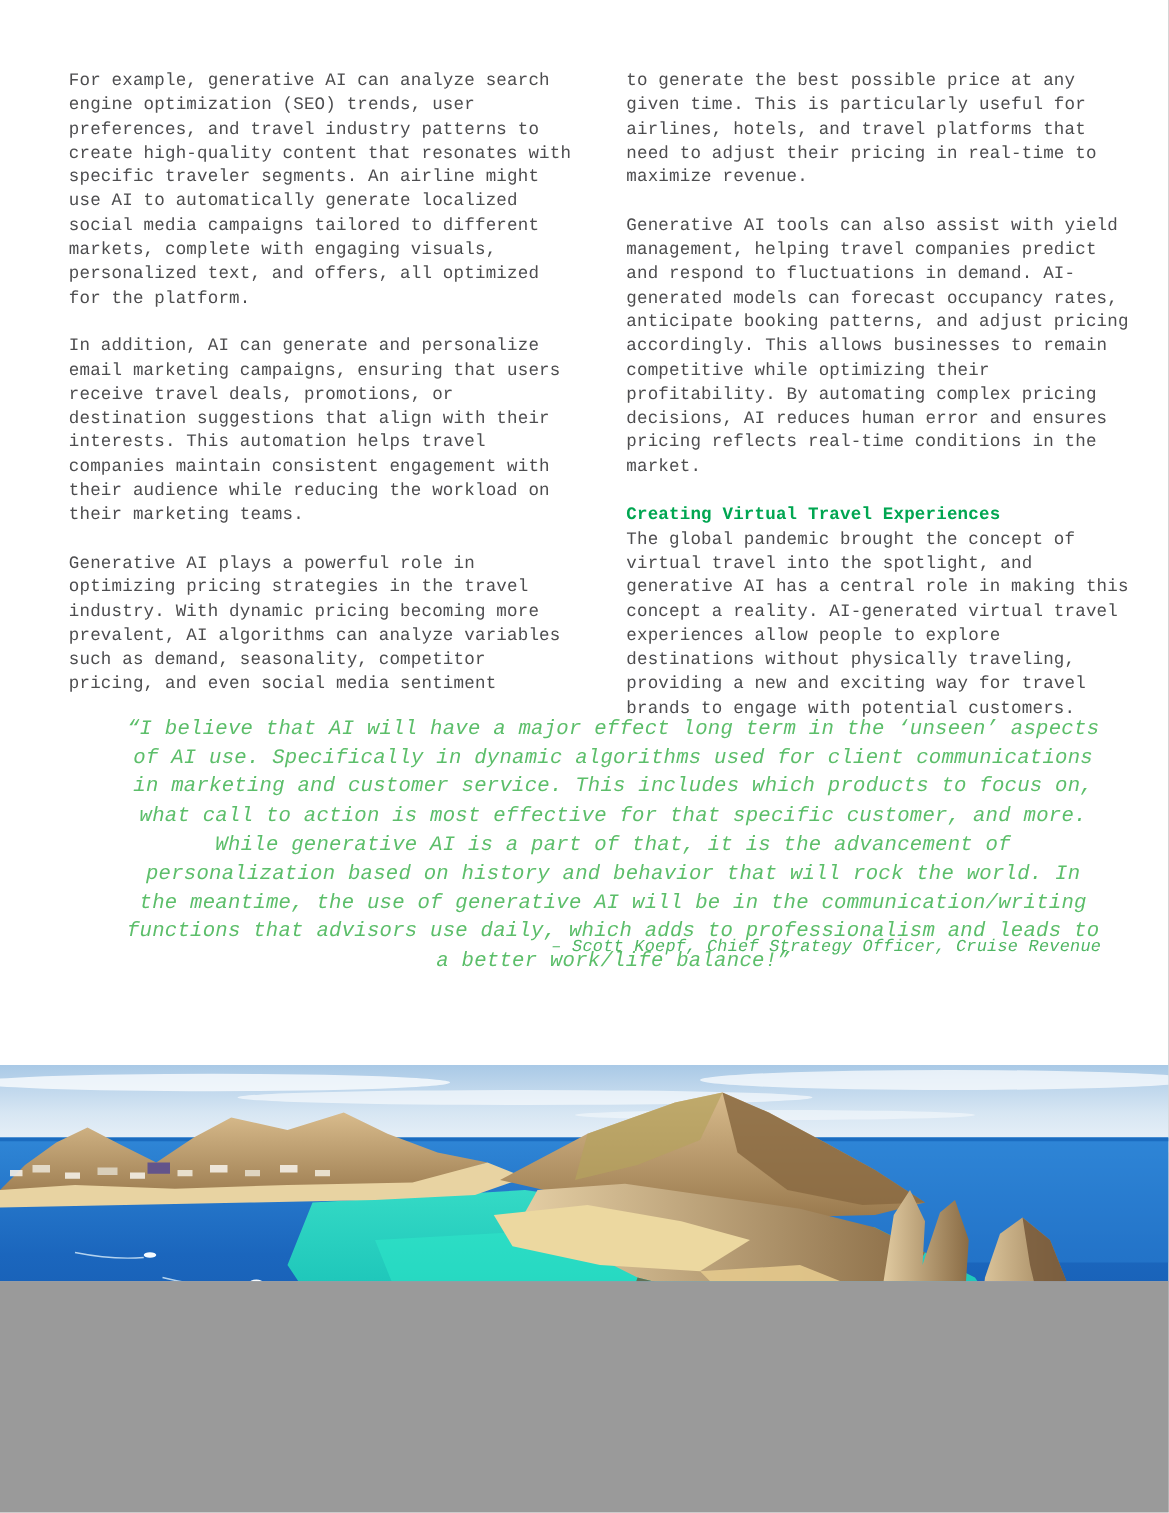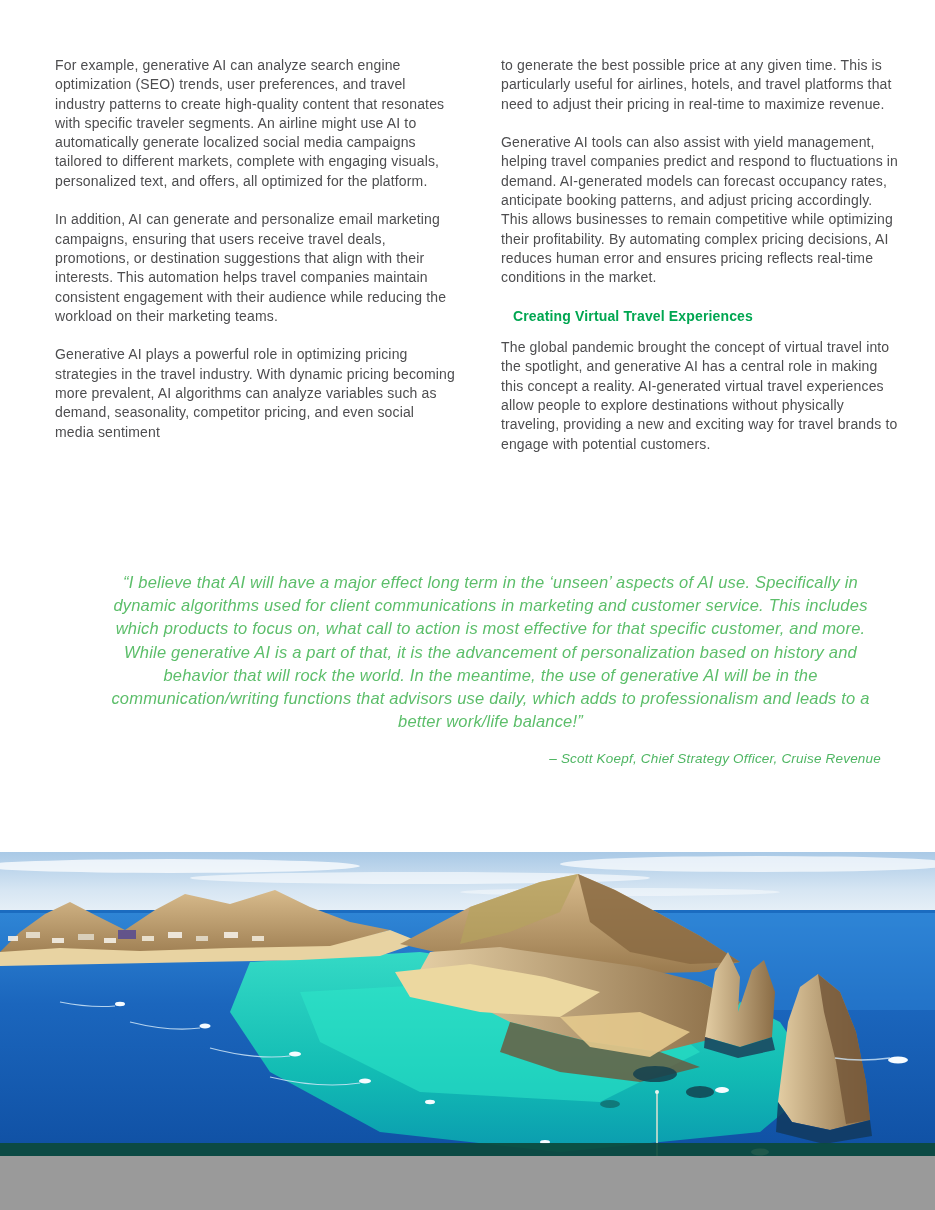--- a/index.html
+++ b/index.html
@@ -2,45 +2,46 @@
 <html><head>
 <meta charset="utf-8">
 <style>
   * { margin: 0; padding: 0; box-sizing: border-box; }
   html, body { background: #9a9a9a; }
   body { font-family: "Liberation Sans", sans-serif; }
 
   .page {
     position: relative;
     width: 935px;
-    height: 1156px;
+    height: 1025px;
     margin: 0 auto;
     background: #ffffff;
     overflow: hidden;
+    font-family: Liberation Mono, monospace;
   }
 
   
   .col {
     position: absolute;
     top: 56px;
     width: 402px;
     color: #4d4d4f;
     font-size: 14px;
     line-height: 19.3px;
     letter-spacing: 0.15px;
   }
   .col-left  { left: 55px;  }
   .col-right { left: 501px; }
   .col p { margin-bottom: 19.3px; }
   .col h3 {
     color: #00a651;
     font-size: 14px;
     line-height: 19.3px;
     font-weight: bold;
-    margin: 12px;
+    margin: 0;
   }
 
   
   .quote {
     position: absolute;
     top: 571px;
     left: 100px;
     width: 781px;
     text-align: center;
     font-style: italic;

